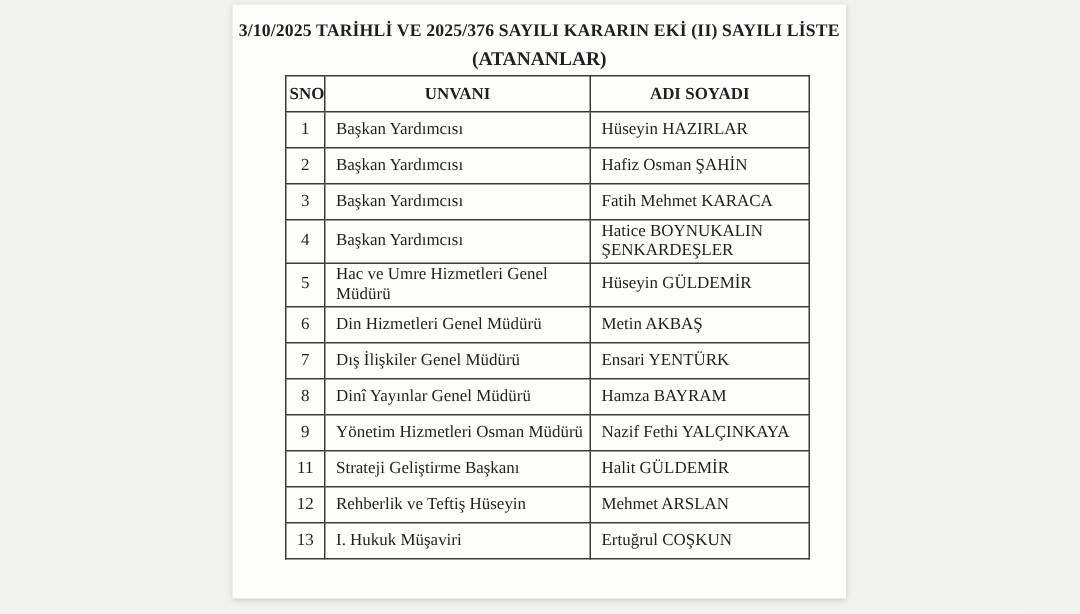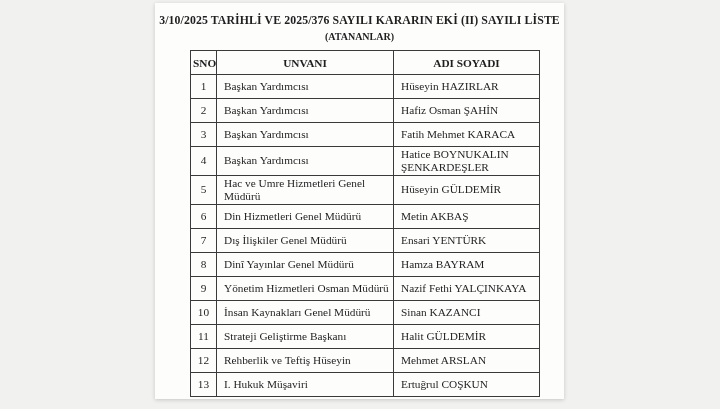--- a/index.html
+++ b/index.html
@@ -32,21 +32,21 @@
   }
   .title-line1 {
     font-weight: bold;
     font-size: 11.8px;
     letter-spacing: 0.1px;
     line-height: 1.45;
     white-space: nowrap;
   }
   .title-line2 {
     font-weight: bold;
-    font-size: 10px;
+    font-size: 13px;
     line-height: 1.5;
   }
   table.appointments {
     border-collapse: collapse;
     table-layout: fixed;
     position: absolute;
     left: 35px;
     top: 47px;
     width: 349px;
   }
@@ -139,25 +139,20 @@
             <td class="cell-sno">8</td>
             <td class="cell-unvani">Dinî Yayınlar Genel Müdürü</td>
             <td class="cell-adi">Hamza BAYRAM</td>
           </tr>
           <tr>
             <td class="cell-sno">9</td>
             <td class="cell-unvani">Yönetim Hizmetleri Osman Müdürü</td>
             <td class="cell-adi">Nazif Fethi YALÇINKAYA</td>
           </tr>
           <tr>
-            <td class="cell-sno">10</td>
-            <td class="cell-unvani">İnsan Kaynakları Genel Müdürü</td>
-            <td class="cell-adi">Sinan KAZANCI</td>
-          </tr>
-          <tr>
             <td class="cell-sno">11</td>
             <td class="cell-unvani">Strateji Geliştirme Başkanı</td>
             <td class="cell-adi">Halit GÜLDEMİR</td>
           </tr>
           <tr>
             <td class="cell-sno">12</td>
             <td class="cell-unvani">Rehberlik ve Teftiş Hüseyin</td>
             <td class="cell-adi">Mehmet ARSLAN</td>
           </tr>
           <tr>

